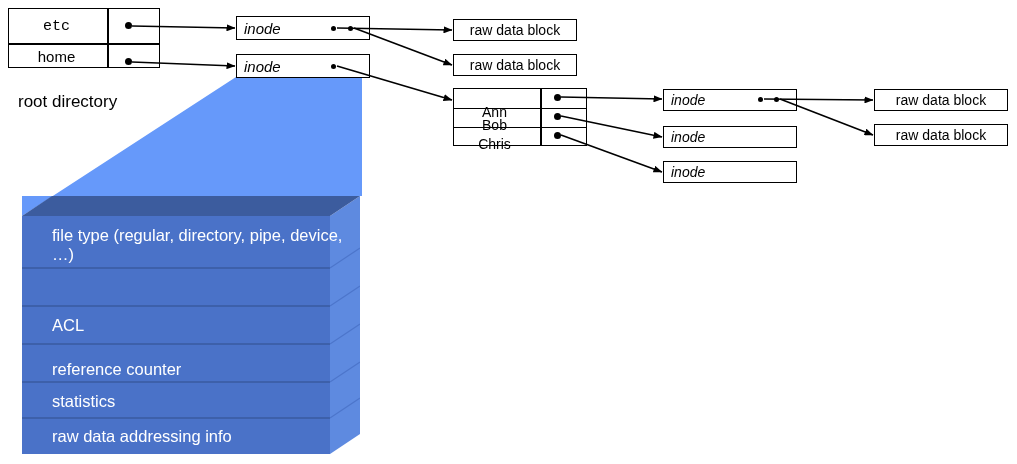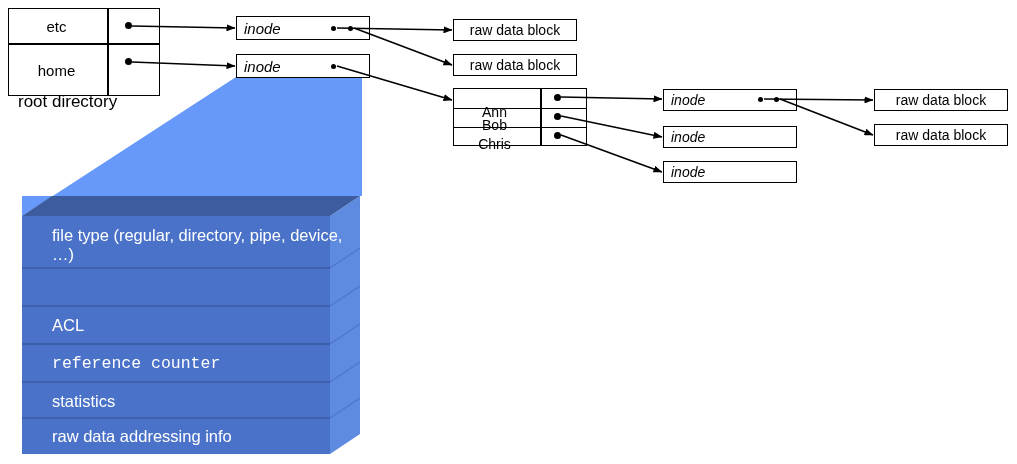--- a/index.html
+++ b/index.html
@@ -113,27 +113,27 @@
 </style>
 </head>
 <body>
 
 <div id="canvas">
 
   <svg id="callout-wedge" viewBox="0 0 1017 464" xmlns="http://www.w3.org/2000/svg">
     <polygon points="236,77 362,77 362,196 22,196 22,216" fill="#6699FA"></polygon>
   </svg>
 
-  <div class="box" style="left:8px; top:8px; width:152px; height:36px;">
+  <div class="box" style="left:8px; top:8px; width:152px; height:36px;font-family:Liberation Mono, monospace;">
     <div class="vdiv" style="left:98px;"></div>
     <div class="cell-text" style="right:55px;">etc</div>
   </div>
   <div class="dot" style="left:125px; top:22px;"></div>
 
-  <div class="box" style="left:8px; top:44px; width:152px; height:52px;">
+  <div class="box" style="left:8px; top:44px; width:152px; height:24px;">
     <div class="vdiv" style="left:98px;"></div>
     <div class="cell-text" style="right:55px;">home</div>
   </div>
   <div class="dot" style="left:125px; top:58px;"></div>
 
   <div class="caption" style="left:18px; top:93px;">root directory</div>
 
   <div class="box" style="left:236px; top:16px; width:134px; height:24px;">
     <div class="cell-text left">inode</div>
   </div>
@@ -236,18 +236,18 @@
         <line x1="308" y1="72" x2="338" y2="52"></line>
         <line x1="308" y1="110" x2="338" y2="90"></line>
         <line x1="308" y1="148" x2="338" y2="128"></line>
         <line x1="308" y1="186" x2="338" y2="166"></line>
         <line x1="308" y1="222" x2="338" y2="202"></line>
       </g>
     </svg>
 
     <div class="stack-label" style="top:30px;">file type (regular, directory, pipe, device, …)</div>
     <div class="stack-label" style="top:120px;">ACL</div>
-    <div class="stack-label" style="top:158px;font-family:Liberation Mono, monospace;">reference counter</div>
+    <div class="stack-label" style="top:164px;">reference counter</div>
     <div class="stack-label" style="top:196px;">statistics</div>
     <div class="stack-label" style="top:231px;">raw data addressing info</div>
   </div>
 
 </div>
 
 </body></html>

